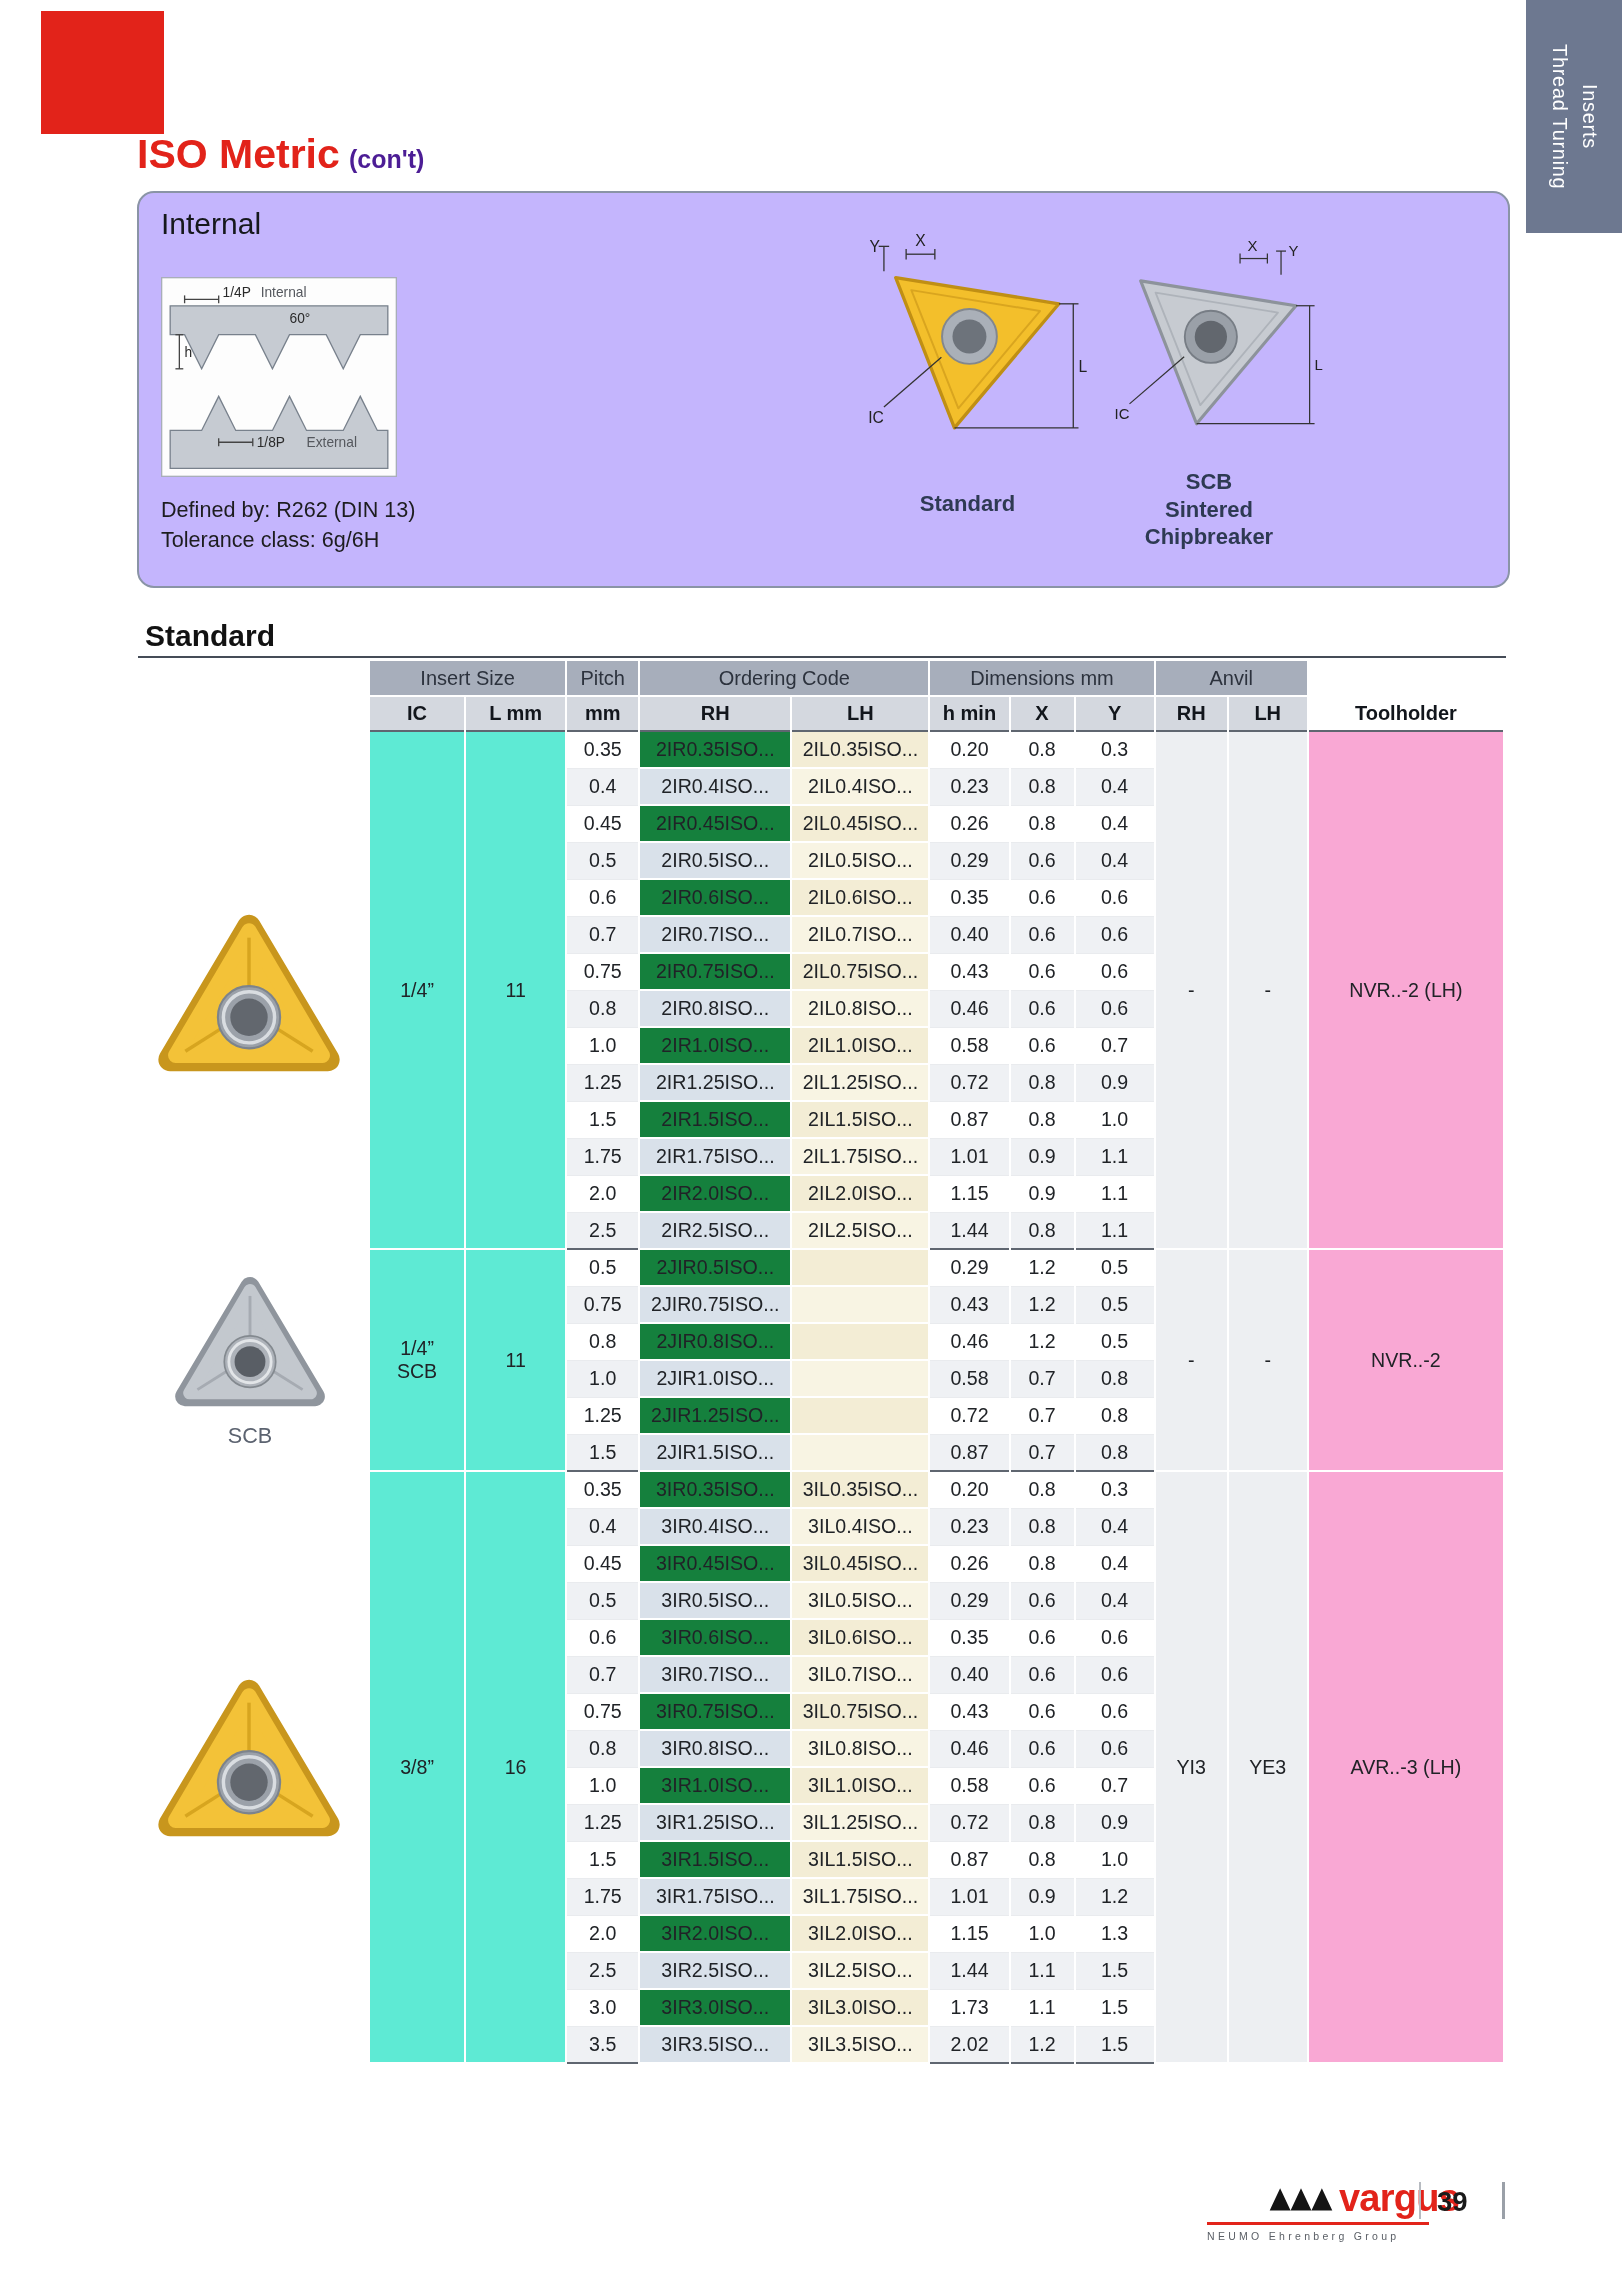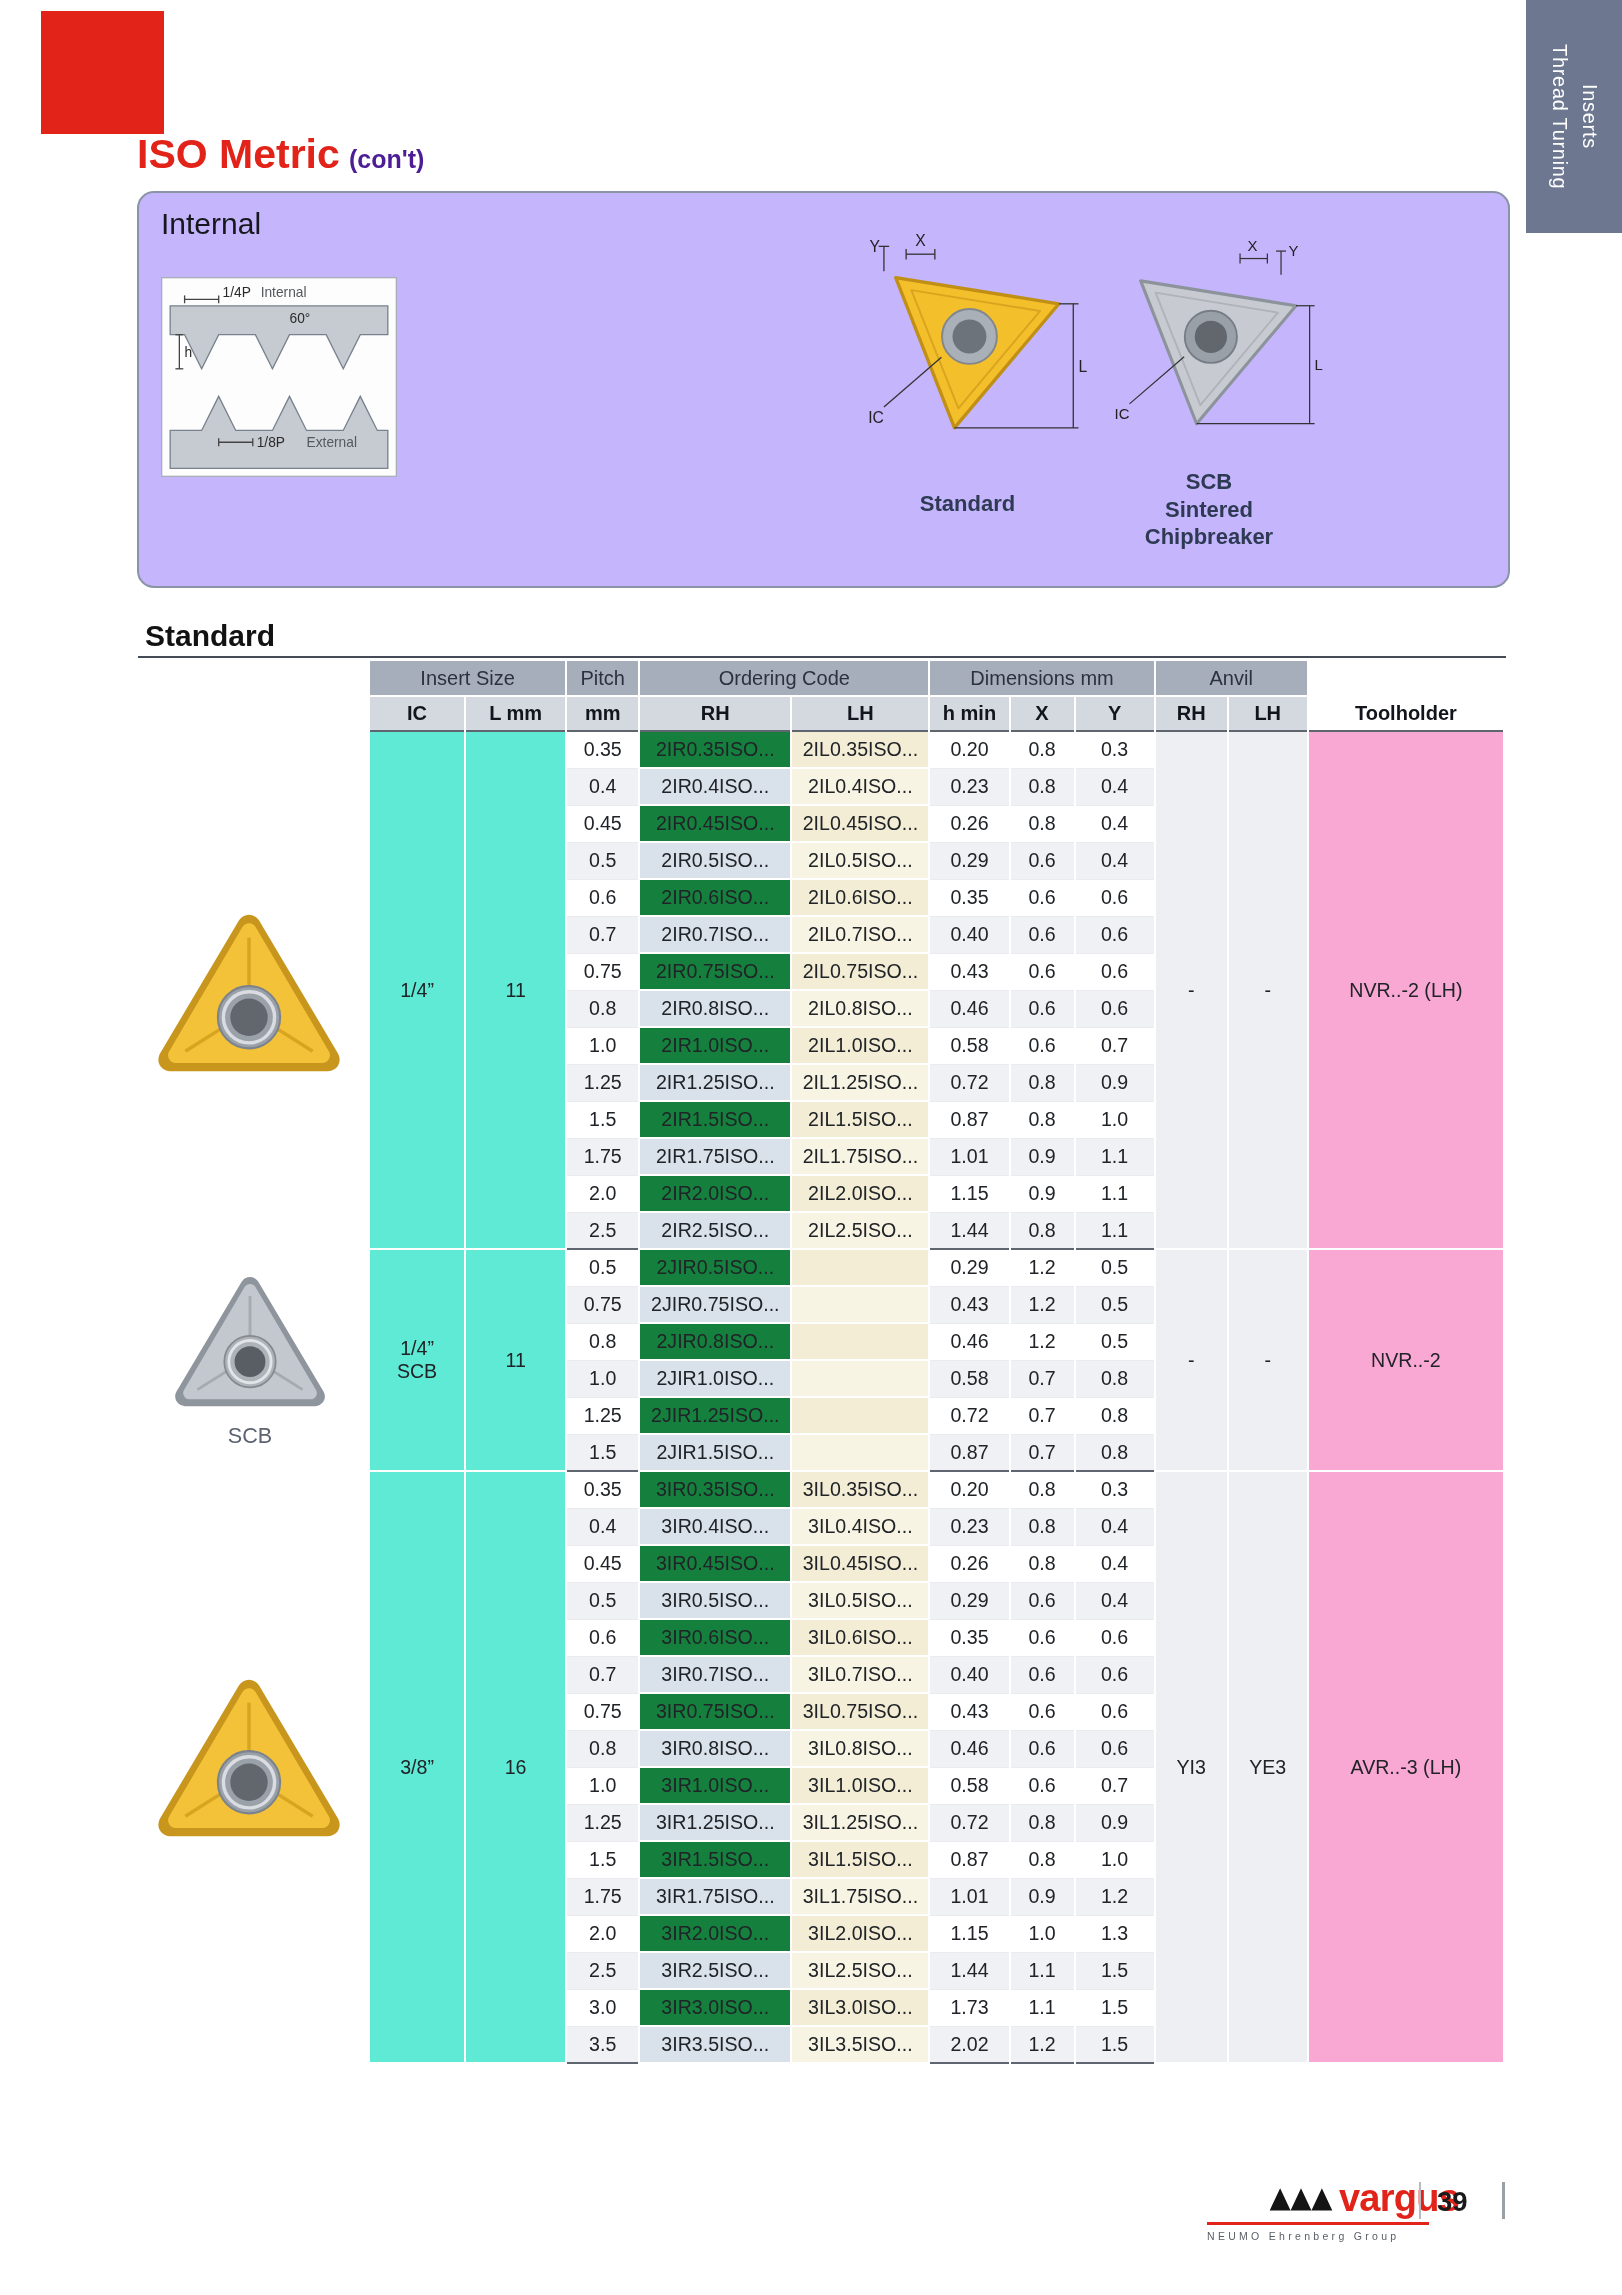--- a/index.html
+++ b/index.html
@@ -106,20 +106,24 @@
       <line x1="22" y1="88" x2="34" y2="88" stroke="#444" stroke-width="2"></line>
       <line x1="22" y1="140" x2="34" y2="140" stroke="#444" stroke-width="2"></line>
       <text x="36" y="122" font-size="21" fill="#2a2a2a">h</text>
       <line x1="88" y1="252" x2="140" y2="252" stroke="#444" stroke-width="2"></line>
       <line x1="88" y1="246" x2="88" y2="258" stroke="#444" stroke-width="2"></line>
       <line x1="140" y1="246" x2="140" y2="258" stroke="#444" stroke-width="2"></line>
       <text x="146" y="260" font-size="21" fill="#2a2a2a">1/8P</text>
       <text x="222" y="260" font-size="21" fill="#55585e">External</text>
     </svg>
 
+    <div class="defined-lines">
+      <div>Defined by: R262 (DIN 13)</div>
+      <div>Tolerance class: 6g/6H</div>
+    </div>
 
     <svg class="std-illu" width="249" height="222" viewBox="0 0 380 340">
       <path d="M80,70 L330,110 L170,300 Z" fill="#f3bf2b" stroke="#c08f14" stroke-width="5" stroke-linejoin="round"></path>
       <path d="M104,89 L301,121 L176,270 Z" fill="none" stroke="#d9a51f" stroke-width="3" stroke-linejoin="round"></path>
       <circle cx="193" cy="160" r="42" fill="#aab0b8" stroke="#82878e" stroke-width="3"></circle>
       <circle cx="193" cy="160" r="26" fill="#6d737b"></circle>
       <line x1="62" y1="22" x2="62" y2="60" stroke="#333" stroke-width="2"></line>
       <line x1="54" y1="22" x2="70" y2="22" stroke="#333" stroke-width="2"></line>
       <text x="40" y="30" font-size="24" fill="#222">Y</text>
       <line x1="96" y1="34" x2="140" y2="34" stroke="#333" stroke-width="2"></line>

